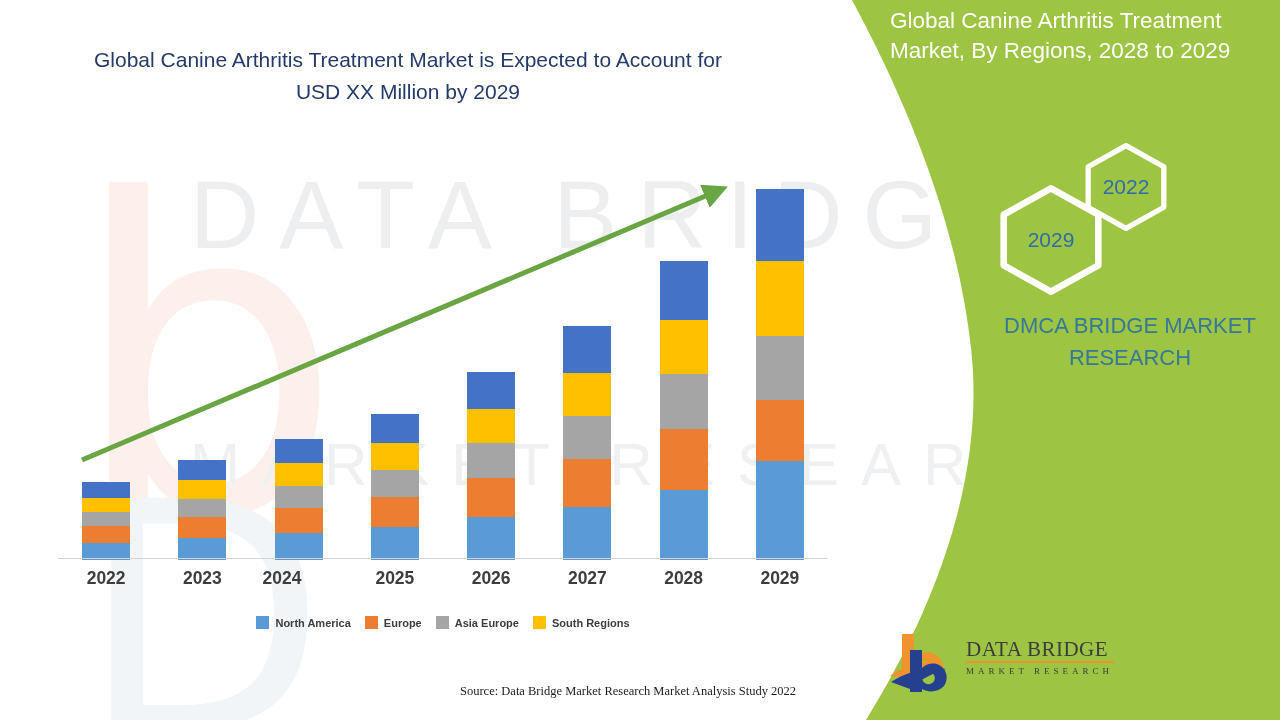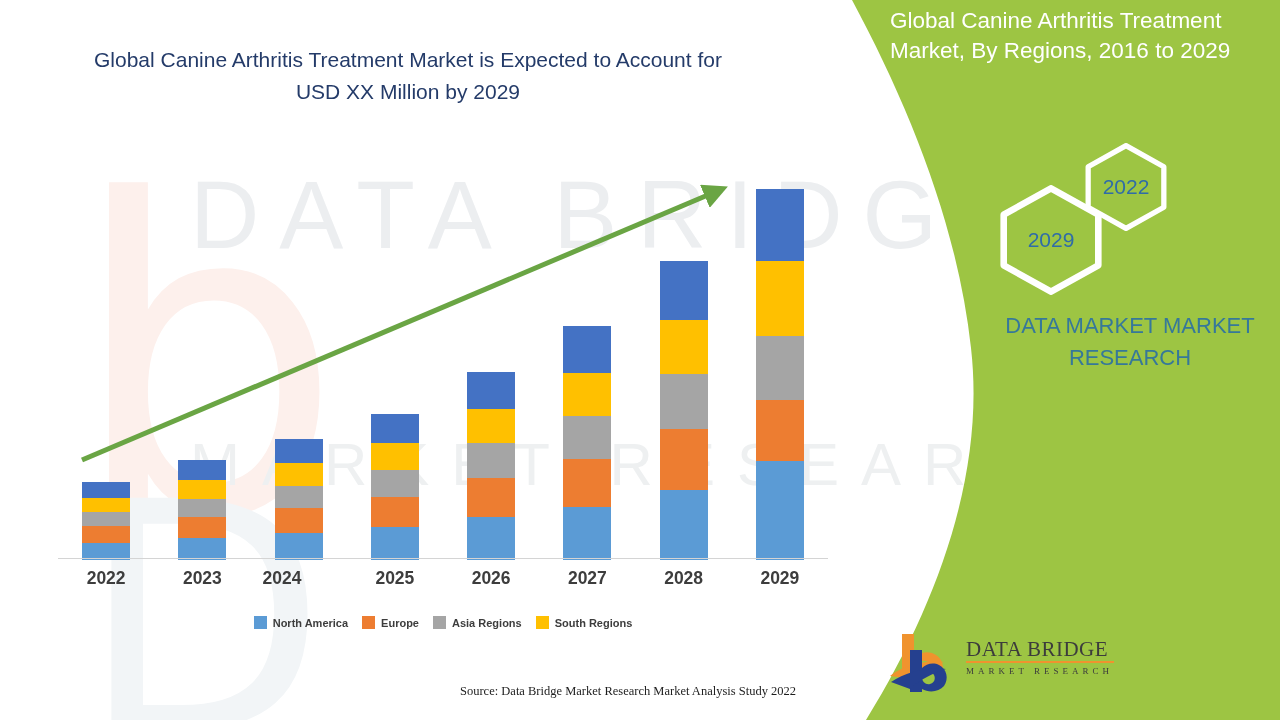--- a/index.html
+++ b/index.html
@@ -236,37 +236,37 @@
   <div id="wm-b">b</div>
   <div id="wm-d">D</div>
   <div id="wm-text-1">DATA BRIDGE</div>
   <div id="wm-text-2">MARKET RESEARCH</div>
 </div>
 
 <svg id="green-panel" viewBox="0 0 1280 720" preserveAspectRatio="none">
   <path d="M 852 0 L 1280 0 L 1280 720 L 866 720 C 940 600 985 470 971 348 C 958 228 910 108 852 0 Z" fill="#9dc543"></path>
 </svg>
 
-<div id="panel-title">Global Canine Arthritis Treatment Market, By Regions, 2016 to 2029</div>
+<div id="panel-title">Global Canine Arthritis Treatment Market, By Regions, 2028 to 2029</div>
 
 <div class="hex" id="hex-2022">
   <svg viewBox="0 0 100 100">
     <polygon points="50,3 93,27 93,73 50,97 7,73 7,27" fill="none" stroke="#ffffff" stroke-width="6" stroke-linejoin="round"></polygon>
   </svg>
   <span>2022</span>
 </div>
 
 <div class="hex" id="hex-2029">
   <svg viewBox="0 0 100 100">
     <polygon points="50,3 93,27 93,73 50,97 7,73 7,27" fill="none" stroke="#ffffff" stroke-width="6" stroke-linejoin="round"></polygon>
   </svg>
   <span>2029</span>
 </div>
 
-<div id="brand-text">DATA MARKET MARKET RESEARCH</div>
+<div id="brand-text">DMCA BRIDGE MARKET RESEARCH</div>
 
 <div id="logo">
   <svg id="logo-mark" viewBox="0 0 72 62">
     <path d="M14 2 L26 2 L26 26 C30 21 37 19 44 21 C53 24 57 33 54 41 L42 41 C45 36 43 30 37 29 C31 28 26 32 26 38 L26 50 L14 50 Z" fill="#f0932e"></path>
     <path d="M2 44 C16 33 36 28 56 30 C44 33 32 39 24 47 Z" fill="#f0932e"></path>
     <path d="M22 18 L34 18 L34 36 C38 32 45 30 51 33 C59 37 61 47 56 54 C51 60 41 61 34 57 L34 60 L22 60 Z M34 45 C34 50 38 53 42 52 C46 51 48 47 46 43 C44 39 39 38 36 41 Z" fill="#25408f"></path>
     <path d="M3 50 C18 40 38 35 58 37 C45 41 31 48 22 57 Z" fill="#25408f"></path>
   </svg>
   <div id="logo-words">
     <div id="logo-data-bridge">DATA BRIDGE</div>
@@ -361,21 +361,21 @@
     <div class="legend-item">
       <span class="legend-swatch" style="background: rgb(91, 155, 213);"></span>
       <span class="legend-label">North America</span>
     </div>
     <div class="legend-item">
       <span class="legend-swatch" style="background: rgb(237, 125, 49);"></span>
       <span class="legend-label">Europe</span>
     </div>
     <div class="legend-item">
       <span class="legend-swatch" style="background: rgb(165, 165, 165);"></span>
-      <span class="legend-label">Asia Regions</span>
+      <span class="legend-label">Asia Europe</span>
     </div>
     <div class="legend-item">
       <span class="legend-swatch" style="background: rgb(255, 192, 0);"></span>
       <span class="legend-label">South Regions</span>
     </div>
   </div>
 
 <div id="footer">
   <div class="footer-text" id="footer-source">Source: Data Bridge Market Research Market Analysis Study 2022</div>
 </div>

